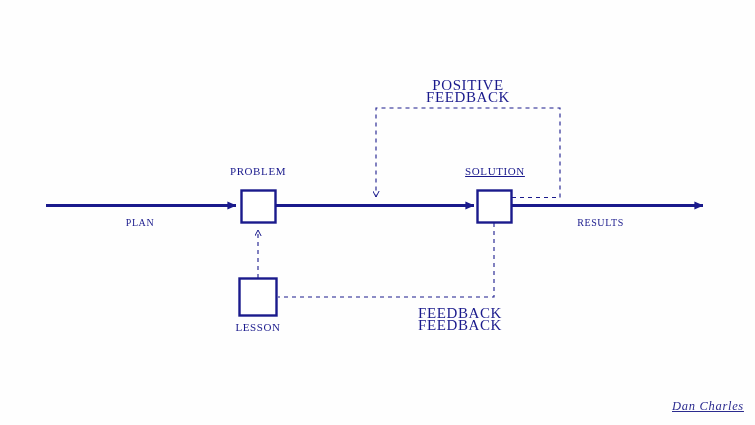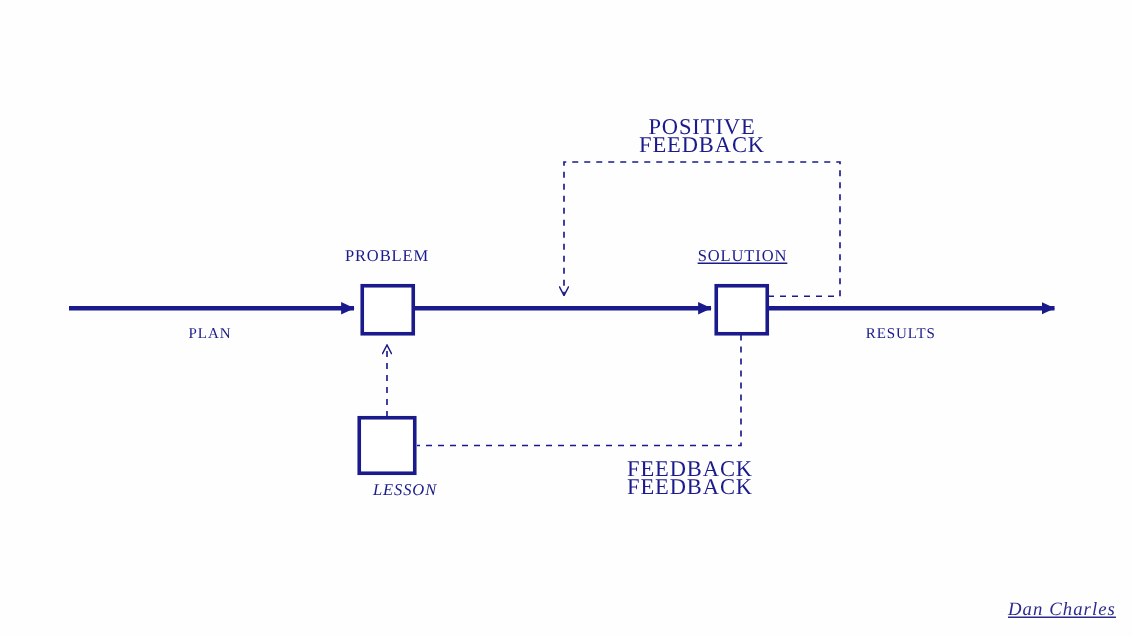--- a/index.html
+++ b/index.html
@@ -88,21 +88,21 @@
     <path d="M494,223 L494,297 L278,297" fill="none" stroke="#1a1a8c" stroke-width="1.1" stroke-dasharray="4,4"></path>
 
     <path d="M258,278 L258,230" fill="none" stroke="#1a1a8c" stroke-width="1.1" stroke-dasharray="4,4" marker-end="url(#thinArrowUp)"></path>
 
   </svg>
 
   <div class="lbl lbl-node" style="left:208px; top:165px; width:100px;">PROBLEM</div>
 
   <div class="lbl lbl-node" style="left:445px; top:165px; width:100px;text-decoration:underline;">SOLUTION</div>
 
-  <div class="lbl lbl-node" style="left:220px; top:321px; width:100px;font-style:italic;">LESSON</div>
+  <div class="lbl lbl-node" style="left:208px; top:321px; width:100px;">LESSON</div>
 
   <div class="lbl lbl-stage" style="left:90px; top:217px; width:100px;">PLAN</div>
 
 
   <div class="lbl lbl-stage" style="left:548px; top:217px; width:105px;">RESULTS</div>
 
   <div class="lbl lbl-feedback" style="left:413px; top:80px; width:110px;">
     <div>POSITIVE</div>
     <div>FEEDBACK</div>
   </div>

